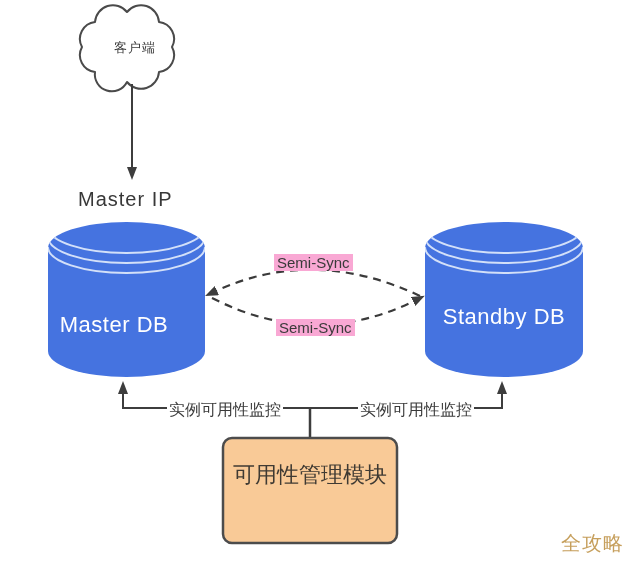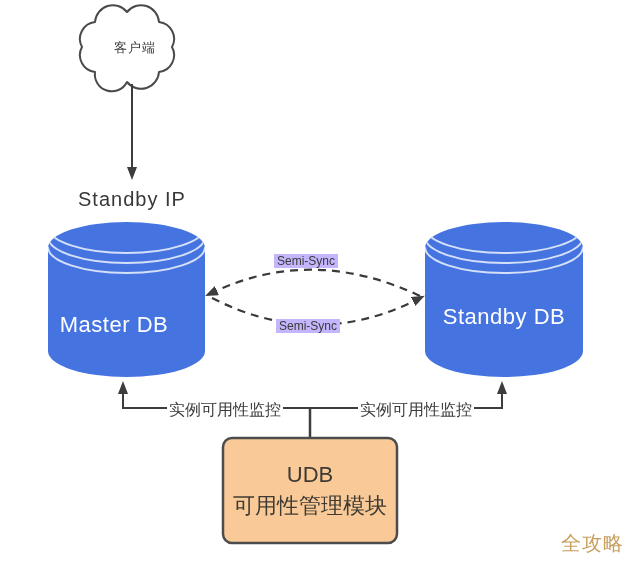--- a/index.html
+++ b/index.html
@@ -5,21 +5,21 @@
   html,body{margin:0;padding:0;}
   body{font-family:"Liberation Sans","DejaVu Sans",sans-serif;background:#ffffff;}
   #stage{position:relative;width:631px;height:567px;background:#ffffff;overflow:hidden;}
   #diagram-svg{position:absolute;left:0;top:0;}
   .lbl{position:absolute;color:#3a3a3a;white-space:nowrap;}
   .cloud-label{left:82px;top:39px;width:106px;text-align:center;font-size:13px;letter-spacing:1px;}
   .vip-label{left:78px;top:188px;font-size:20px;letter-spacing:1px;color:#383838;}
   .db-label{color:#ffffff;font-size:22px;font-weight:500;text-align:center;letter-spacing:0.5px;}
   .master-label{left:48px;top:312px;width:132px;}
   .standby-label{left:425px;top:304px;width:158px;}
-  .sync-label{font-size:12px;background:#c4b5fd;padding:0 3px;color:#3a3a3a;}
+  .sync-label{font-size:15px;background:#f9a8d4;padding:0 3px;color:#3a3a3a;}
   .sync-top{left:274px;top:254px;}
   .sync-bottom{left:276px;top:319px;}
   .mon-label{font-size:16px;background:#ffffff;padding:0 2px;color:#3a3a3a;}
   .mon-left{left:167px;top:400px;}
   .mon-right{left:358px;top:400px;}
   .udb-label{left:223px;top:459px;width:174px;text-align:center;font-size:22px;line-height:31px;color:#3f3a33;}
   .watermark{left:561px;top:530px;font-size:20px;font-weight:normal;color:#c69f5c;letter-spacing:1px;text-shadow:0 1px 0 rgba(255,255,255,0.6);}
 </style>
 </head>
 <body>
@@ -74,26 +74,25 @@
 
     <path d="M 123,408 L 502,408" stroke="#3d3d3d" stroke-width="2" fill="none"></path>
     <path d="M 123,409 L 123,393" stroke="#3d3d3d" stroke-width="2" fill="none" marker-end="url(#arrow)"></path>
     <path d="M 502,409 L 502,393" stroke="#3d3d3d" stroke-width="2" fill="none" marker-end="url(#arrow)"></path>
     <path d="M 310,408 L 310,438" stroke="#3d3d3d" stroke-width="2.5" fill="none"></path>
 
     <rect x="223" y="438" width="174" height="105" rx="9" stroke="#4c4c4c" stroke-width="2.5" fill="#F9CA97"></rect>
   </svg>
 
   <div class="lbl cloud-label">客户端</div>
-  <div class="lbl vip-label">Standby IP</div>
+  <div class="lbl vip-label">Master IP</div>
   <div class="lbl db-label master-label">Master DB</div>
   <div class="lbl db-label standby-label">Standby DB</div>
   <div class="lbl sync-label sync-top">Semi-Sync</div>
   <div class="lbl sync-label sync-bottom">Semi-Sync</div>
   <div class="lbl mon-label mon-left">实例可用性监控</div>
   <div class="lbl mon-label mon-right">实例可用性监控</div>
   <div class="lbl udb-label">
-    <div>UDB</div>
     <div>可用性管理模块</div>
   </div>
   <div class="lbl watermark">全攻略</div>
 
 </div>
 
 </body></html>

